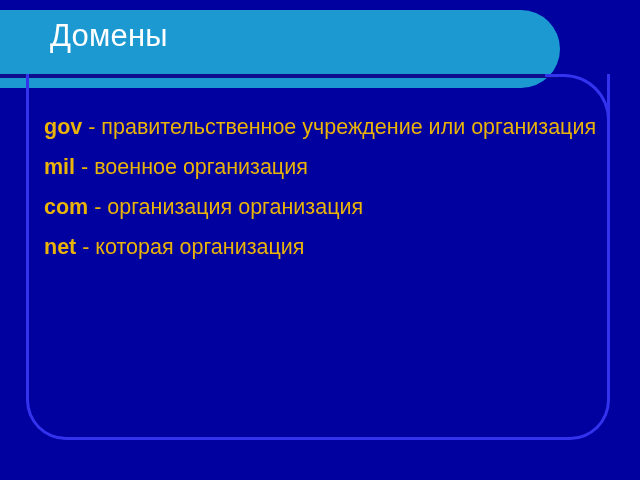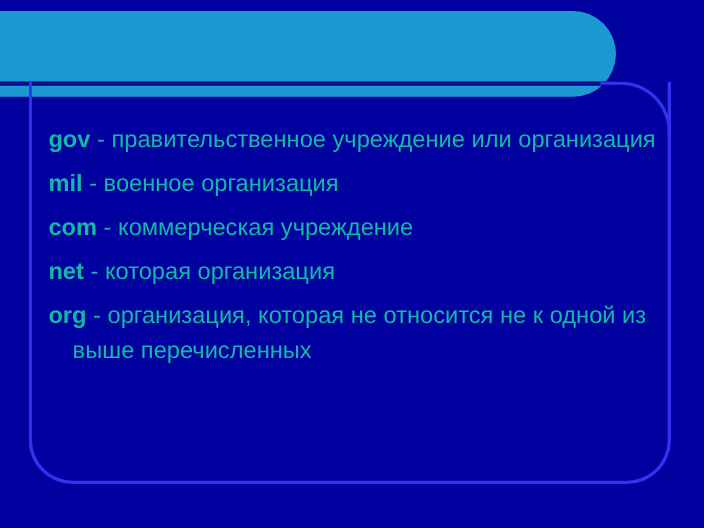--- a/index.html
+++ b/index.html
@@ -79,21 +79,21 @@
     box-sizing: border-box;
     pointer-events: none;
   }
 
   
   .body-list {
     position: absolute;
     left: 44px;
     top: 112px;
     width: 560px;
-    color: #14b8a6;
+    color: #eab308;
   }
   .item {
     font-size: 21.5px;
     line-height: 31px;
     padding-left: 22px;
     text-indent: -22px;
     margin-bottom: 9px;
     white-space: normal;
   }
   .item .tag {
@@ -104,41 +104,39 @@
   }
 </style>
 </head>
 <body>
 
 <div id="slide">
 
   <div class="title-banner">
     <div class="title-rule"></div>
   </div>
+  <div class="title-text">Домены</div>
 
   <div class="content-panel"></div>
   <div class="panel-top-curve"></div>
 
   <div class="body-list">
 
     <div class="item">
       <span class="tag">gov</span><span class="rest"> - правительственное учреждение или организация</span>
     </div>
 
     <div class="item">
       <span class="tag">mil</span><span class="rest"> - военное организация</span>
     </div>
 
     <div class="item">
-      <span class="tag">com</span><span class="rest"> - коммерческая учреждение</span>
+      <span class="tag">com</span><span class="rest"> - организация организация</span>
     </div>
 
     <div class="item">
       <span class="tag">net</span><span class="rest"> - которая организация</span>
     </div>
 
-    <div class="item">
-      <span class="tag">org</span><span class="rest"> - организация, которая не относится не к одной из выше перечисленных</span>
-    </div>
 
   </div>
 
 </div>
 
 </body></html>

